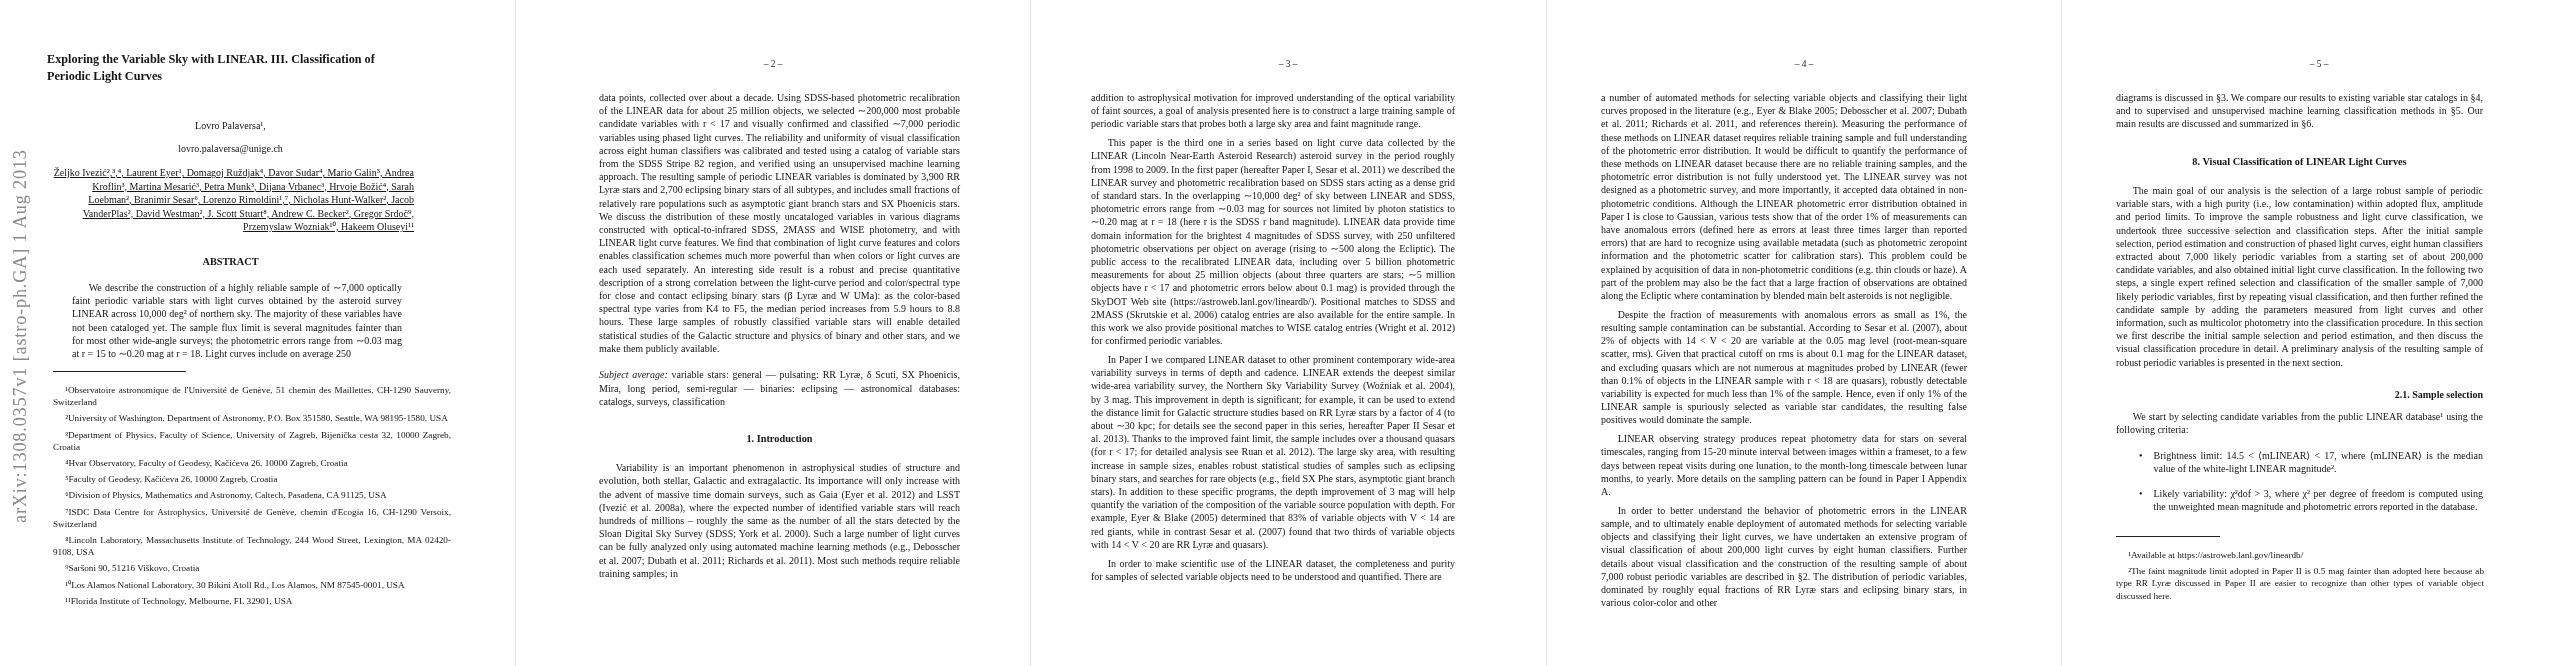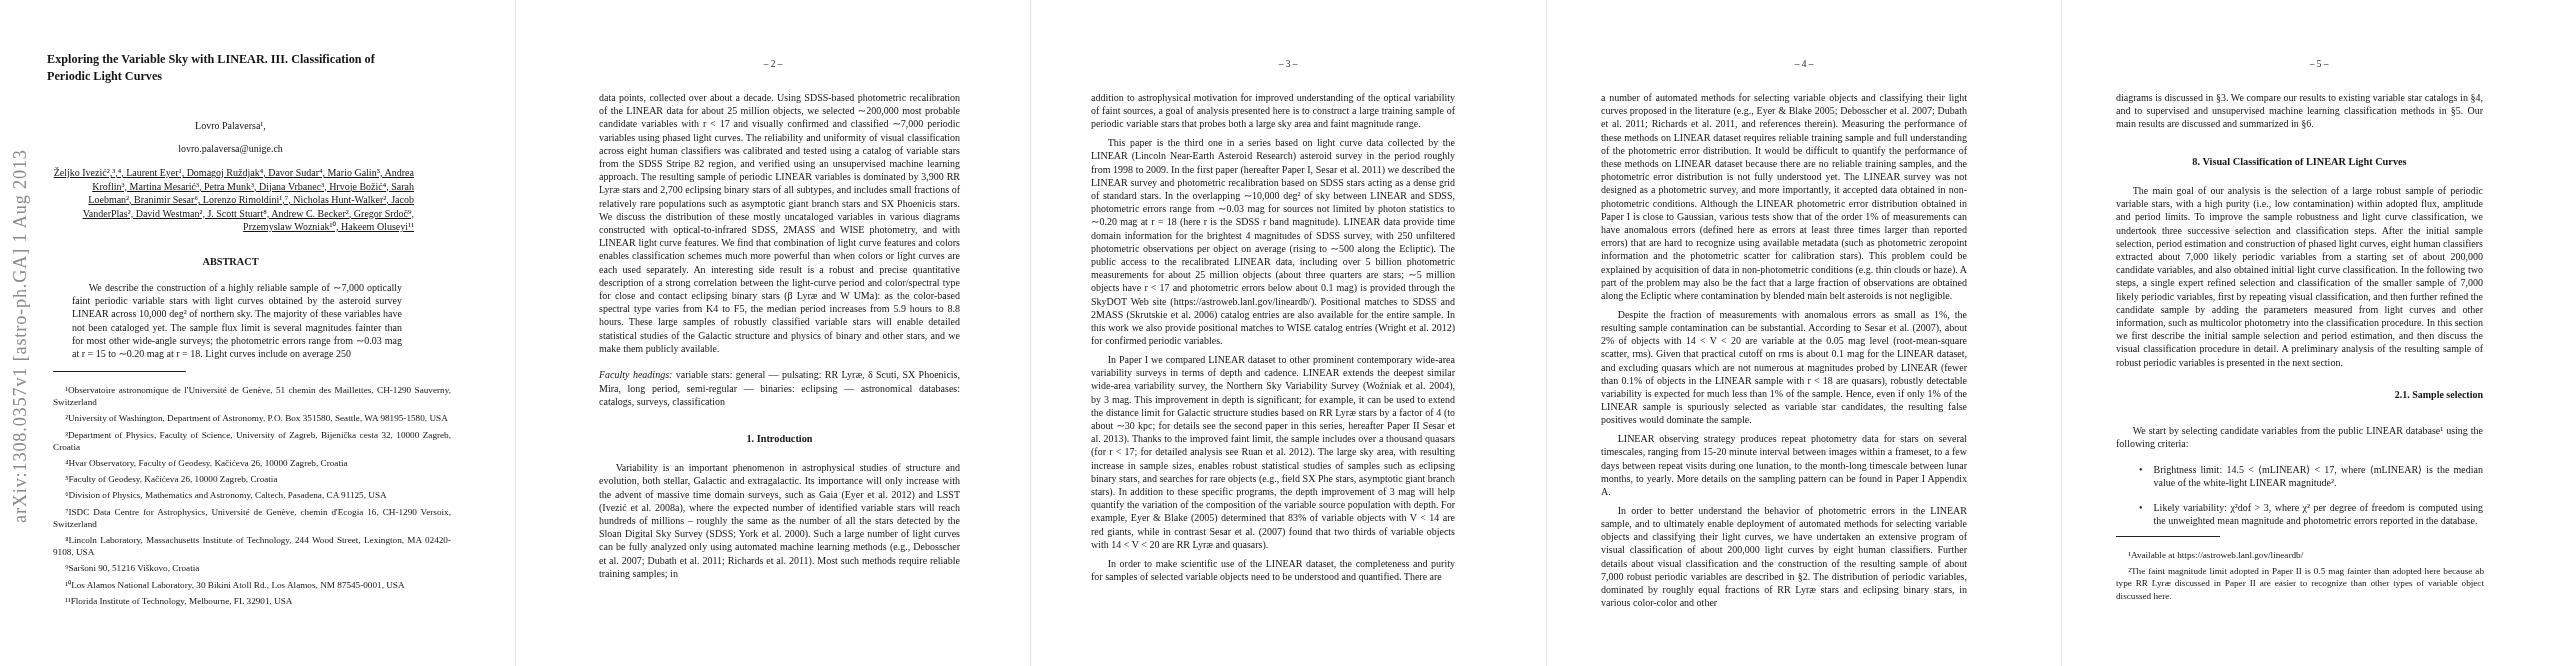--- a/index.html
+++ b/index.html
@@ -85,21 +85,21 @@
       <div class="footnote">¹⁰Los Alamos National Laboratory, 30 Bikini Atoll Rd., Los Alamos, NM 87545-0001, USA</div>
       <div class="footnote">¹¹Florida Institute of Technology, Melbourne, FL 32901, USA</div>
     </div>
   </section>
 
   <section class="page p2 bordered" style="left:515px">
     <div class="pagenum">– 2 –</div>
     <div class="body">
       <div class="para">data points, collected over about a decade. Using SDSS-based photometric recalibration of the LINEAR data for about 25 million objects, we selected ∼200,000 most probable candidate variables with r &lt; 17 and visually confirmed and classified ∼7,000 periodic variables using phased light curves.  The reliability and uniformity of visual classification across eight human classifiers was calibrated and tested using a catalog of variable stars from the SDSS Stripe 82 region, and verified using an unsupervised machine learning approach.  The resulting sample of periodic LINEAR variables is dominated by 3,900 RR Lyræ stars and 2,700 eclipsing binary stars of all subtypes, and includes small fractions of relatively rare populations such as asymptotic giant branch stars and SX Phoenicis stars.  We discuss the distribution of these mostly uncataloged variables in various diagrams constructed with optical-to-infrared SDSS, 2MASS and WISE photometry, and with LINEAR light curve features.  We find that combination of light curve features and colors enables classification schemes much more powerful than when colors or light curves are each used separately.  An interesting side result is a robust and precise quantitative description of a strong correlation between the light-curve period and color/spectral type for close and contact eclipsing binary stars (β Lyræ and W UMa): as the color-based spectral type varies from K4 to F5, the median period increases from 5.9 hours to 8.8 hours.  These large samples of robustly classified variable stars will enable detailed statistical studies of the Galactic structure and physics of binary and other stars, and we make them publicly available.</div>
       <div class="subject">
-        <span class="ital">Faculty headings:</span><span> variable stars: general — pulsating: RR Lyræ, δ Scuti, SX Phoenicis, Mira, long period, semi-regular — binaries: eclipsing — astronomical databases: catalogs, surveys, classification</span>
+        <span class="ital">Subject average:</span><span> variable stars: general — pulsating: RR Lyræ, δ Scuti, SX Phoenicis, Mira, long period, semi-regular — binaries: eclipsing — astronomical databases: catalogs, surveys, classification</span>
       </div>
       <div class="section-heading sp">1.  Introduction</div>
       <div class="para indent" style="margin-top:15.6px">Variability is an important phenomenon in astrophysical studies of structure and evolution, both stellar, Galactic and extragalactic. Its importance will only increase with the advent of massive time domain surveys, such as Gaia (Eyer et al. 2012) and LSST (Ivezić et al. 2008a), where the expected number of identified variable stars will reach hundreds of millions – roughly the same as the number of all the stars detected by the Sloan Digital Sky Survey (SDSS; York et al. 2000). Such a large number of light curves can be fully analyzed only using automated machine learning methods (e.g., Debosscher et al. 2007; Dubath et al. 2011; Richards et al. 2011).  Most such methods require reliable training samples; in</div>
     </div>
   </section>
 
   <section class="page p3 bordered" style="left:1030px">
     <div class="pagenum">– 3 –</div>
     <div class="body">
       <div class="para">addition to astrophysical motivation for improved understanding of the optical variability of faint sources, a goal of analysis presented here is to construct a large training sample of periodic variable stars that probes both a large sky area and faint magnitude range.</div>
@@ -119,21 +119,21 @@
     </div>
   </section>
 
   <section class="page p5 bordered" style="left:2061px">
     <div class="pagenum">– 5 –</div>
     <div class="body">
       <div class="para">diagrams is discussed in §3.  We compare our results to existing variable star catalogs in §4, and to supervised and unsupervised machine learning classification methods in §5. Our main results are discussed and summarized in §6.</div>
       <div class="section-heading sp">8.  Visual Classification of LINEAR Light Curves</div>
       <div class="para indent" style="margin-top:15.6px">The main goal of our analysis is the selection of a large robust sample of periodic variable stars, with a high purity (i.e., low contamination) within adopted flux, amplitude and period limits. To improve the sample robustness and light curve classification, we undertook three successive selection and classification steps. After the initial sample selection, period estimation and construction of phased light curves, eight human classifiers extracted about 7,000 likely periodic variables from a starting set of about 200,000 candidate variables, and also obtained initial light curve classification.  In the following two steps, a single expert refined selection and classification of the smaller sample of 7,000 likely periodic variables, first by repeating visual classification, and then further refined the candidate sample by adding the parameters measured from light curves and other information, such as multicolor photometry into the classification procedure.  In this section we first describe the initial sample selection and period estimation, and then discuss the visual classification procedure in detail.  A preliminary analysis of the resulting sample of robust periodic variables is presented in the next section.</div>
       <div class="subsection-heading">2.1.  Sample selection</div>
-      <div class="para indent" style="margin-top:23px">We start by selecting candidate variables from the public LINEAR database¹ using the following criteria:</div>
+      <div class="para indent" style="margin-top:9px">We start by selecting candidate variables from the public LINEAR database¹ using the following criteria:</div>
       <div class="bullet-row">
         <span class="bullet-glyph">•</span>
         <div class="bullet-text">Brightness limit:  14.5 &lt; ⟨mLINEAR⟩ &lt; 17, where ⟨mLINEAR⟩ is the median value of the white-light LINEAR magnitude².</div>
       </div>
       <div class="bullet-row">
         <span class="bullet-glyph">•</span>
         <div class="bullet-text">Likely variability:  χ²dof &gt; 3, where χ² per degree of freedom is computed using the unweighted mean magnitude and photometric errors reported in the database.</div>
       </div>
     </div>
     <div class="fnrule"></div>

